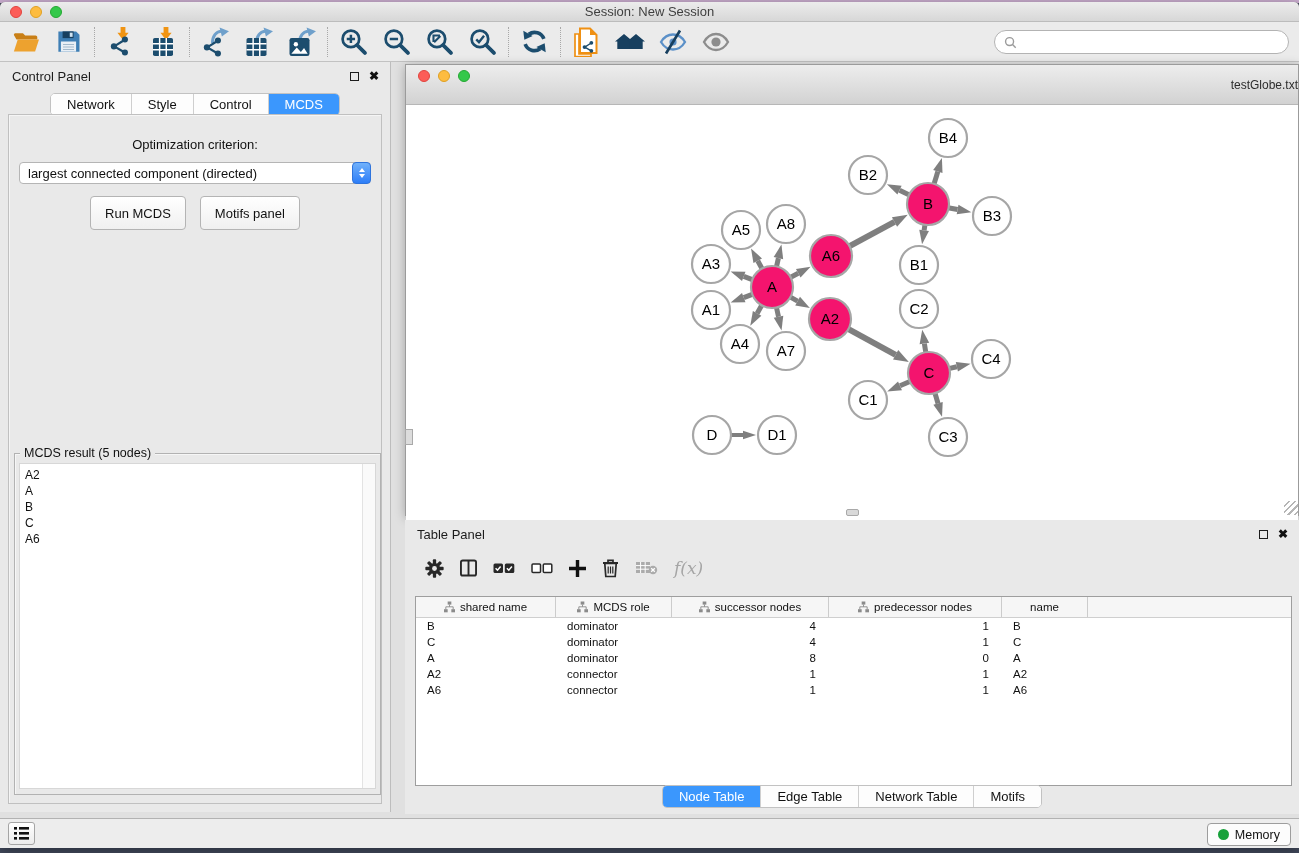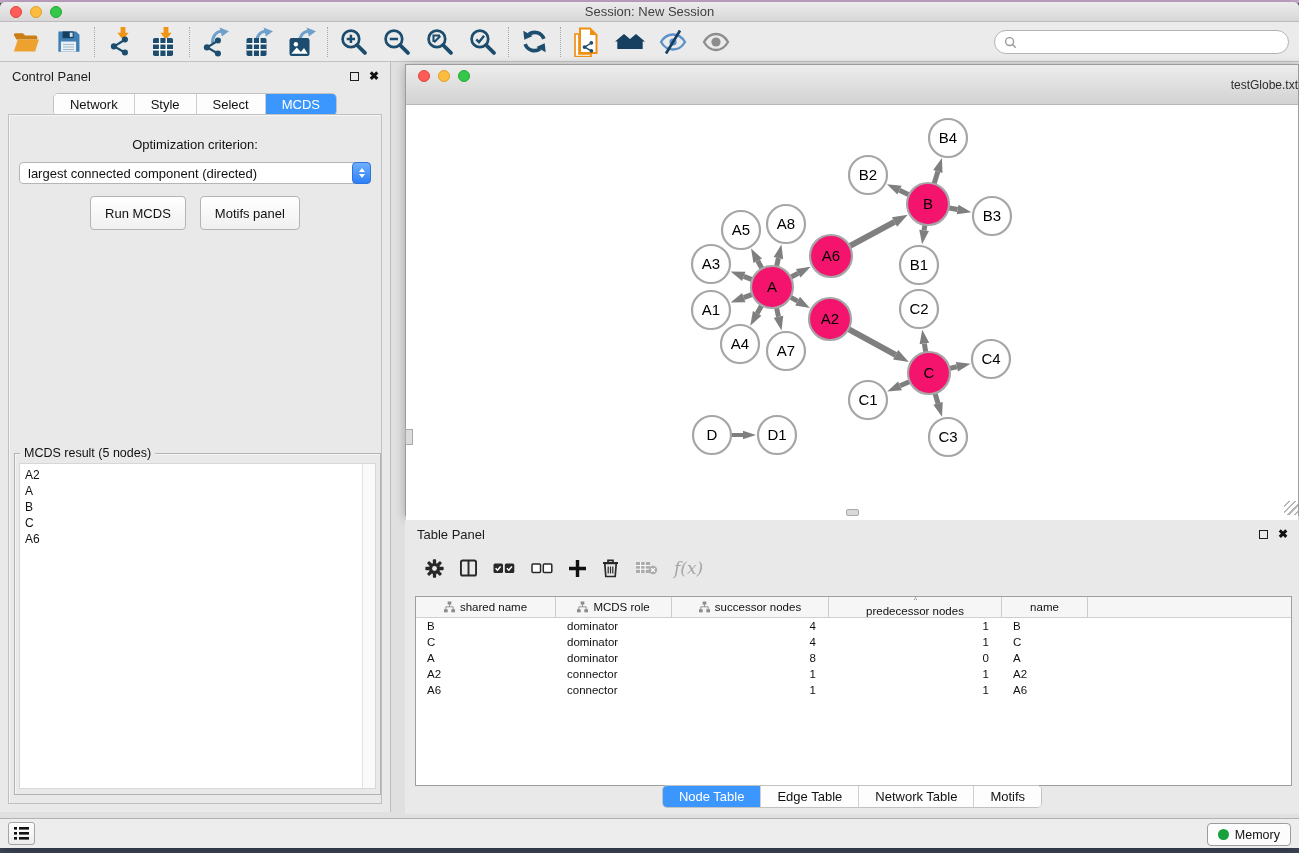--- a/index.html
+++ b/index.html
@@ -255,21 +255,21 @@
         <span class="sp"></span>
         <span class="wicons">
           <span class="float-ic"></span>
           <span class="close-ic">✖</span>
         </span>
       </div>
       <div class="cptabs">
         <div class="seg" id="cp-tabs">
               <div class="tab">Network</div>
               <div class="tab">Style</div>
-              <div class="tab">Select</div>
+              <div class="tab">Control</div>
               <div class="tab sel">MCDS</div>
             </div>
       </div>
       <div class="cpbox">
         <div class="optlabel">Optimization criterion:</div>
         <div class="dropdown">
           <span class="val">largest connected component (directed)</span>
           <span class="stepper">
                 <i class="up"></i>
                 <i class="down"></i>
@@ -488,21 +488,21 @@
                 <svg width="11" height="12" viewBox="0 0 12 12">
                   <g fill="#8b8b8b">
                     <rect x="4" y="0" width="4" height="3.4"></rect>
                     <rect x="0" y="8.4" width="4" height="3.4"></rect>
                     <rect x="8" y="8.4" width="4" height="3.4"></rect>
                   </g>
                   <path d="M6 3.4v2.4M2 8.4V5.8h8v2.6" stroke="#8b8b8b" fill="none"></path>
                 </svg>
                 <span>successor nodes</span>
               </div>
-              <div class="th" style="width: 173px; flex-direction: column;">
+              <div class="th" style="width: 173px;">
                 <svg width="11" height="12" viewBox="0 0 12 12">
                   <g fill="#8b8b8b">
                     <rect x="4" y="0" width="4" height="3.4"></rect>
                     <rect x="0" y="8.4" width="4" height="3.4"></rect>
                     <rect x="8" y="8.4" width="4" height="3.4"></rect>
                   </g>
                   <path d="M6 3.4v2.4M2 8.4V5.8h8v2.6" stroke="#8b8b8b" fill="none"></path>
                 </svg>
                 <span>predecessor nodes</span>
               </div>

